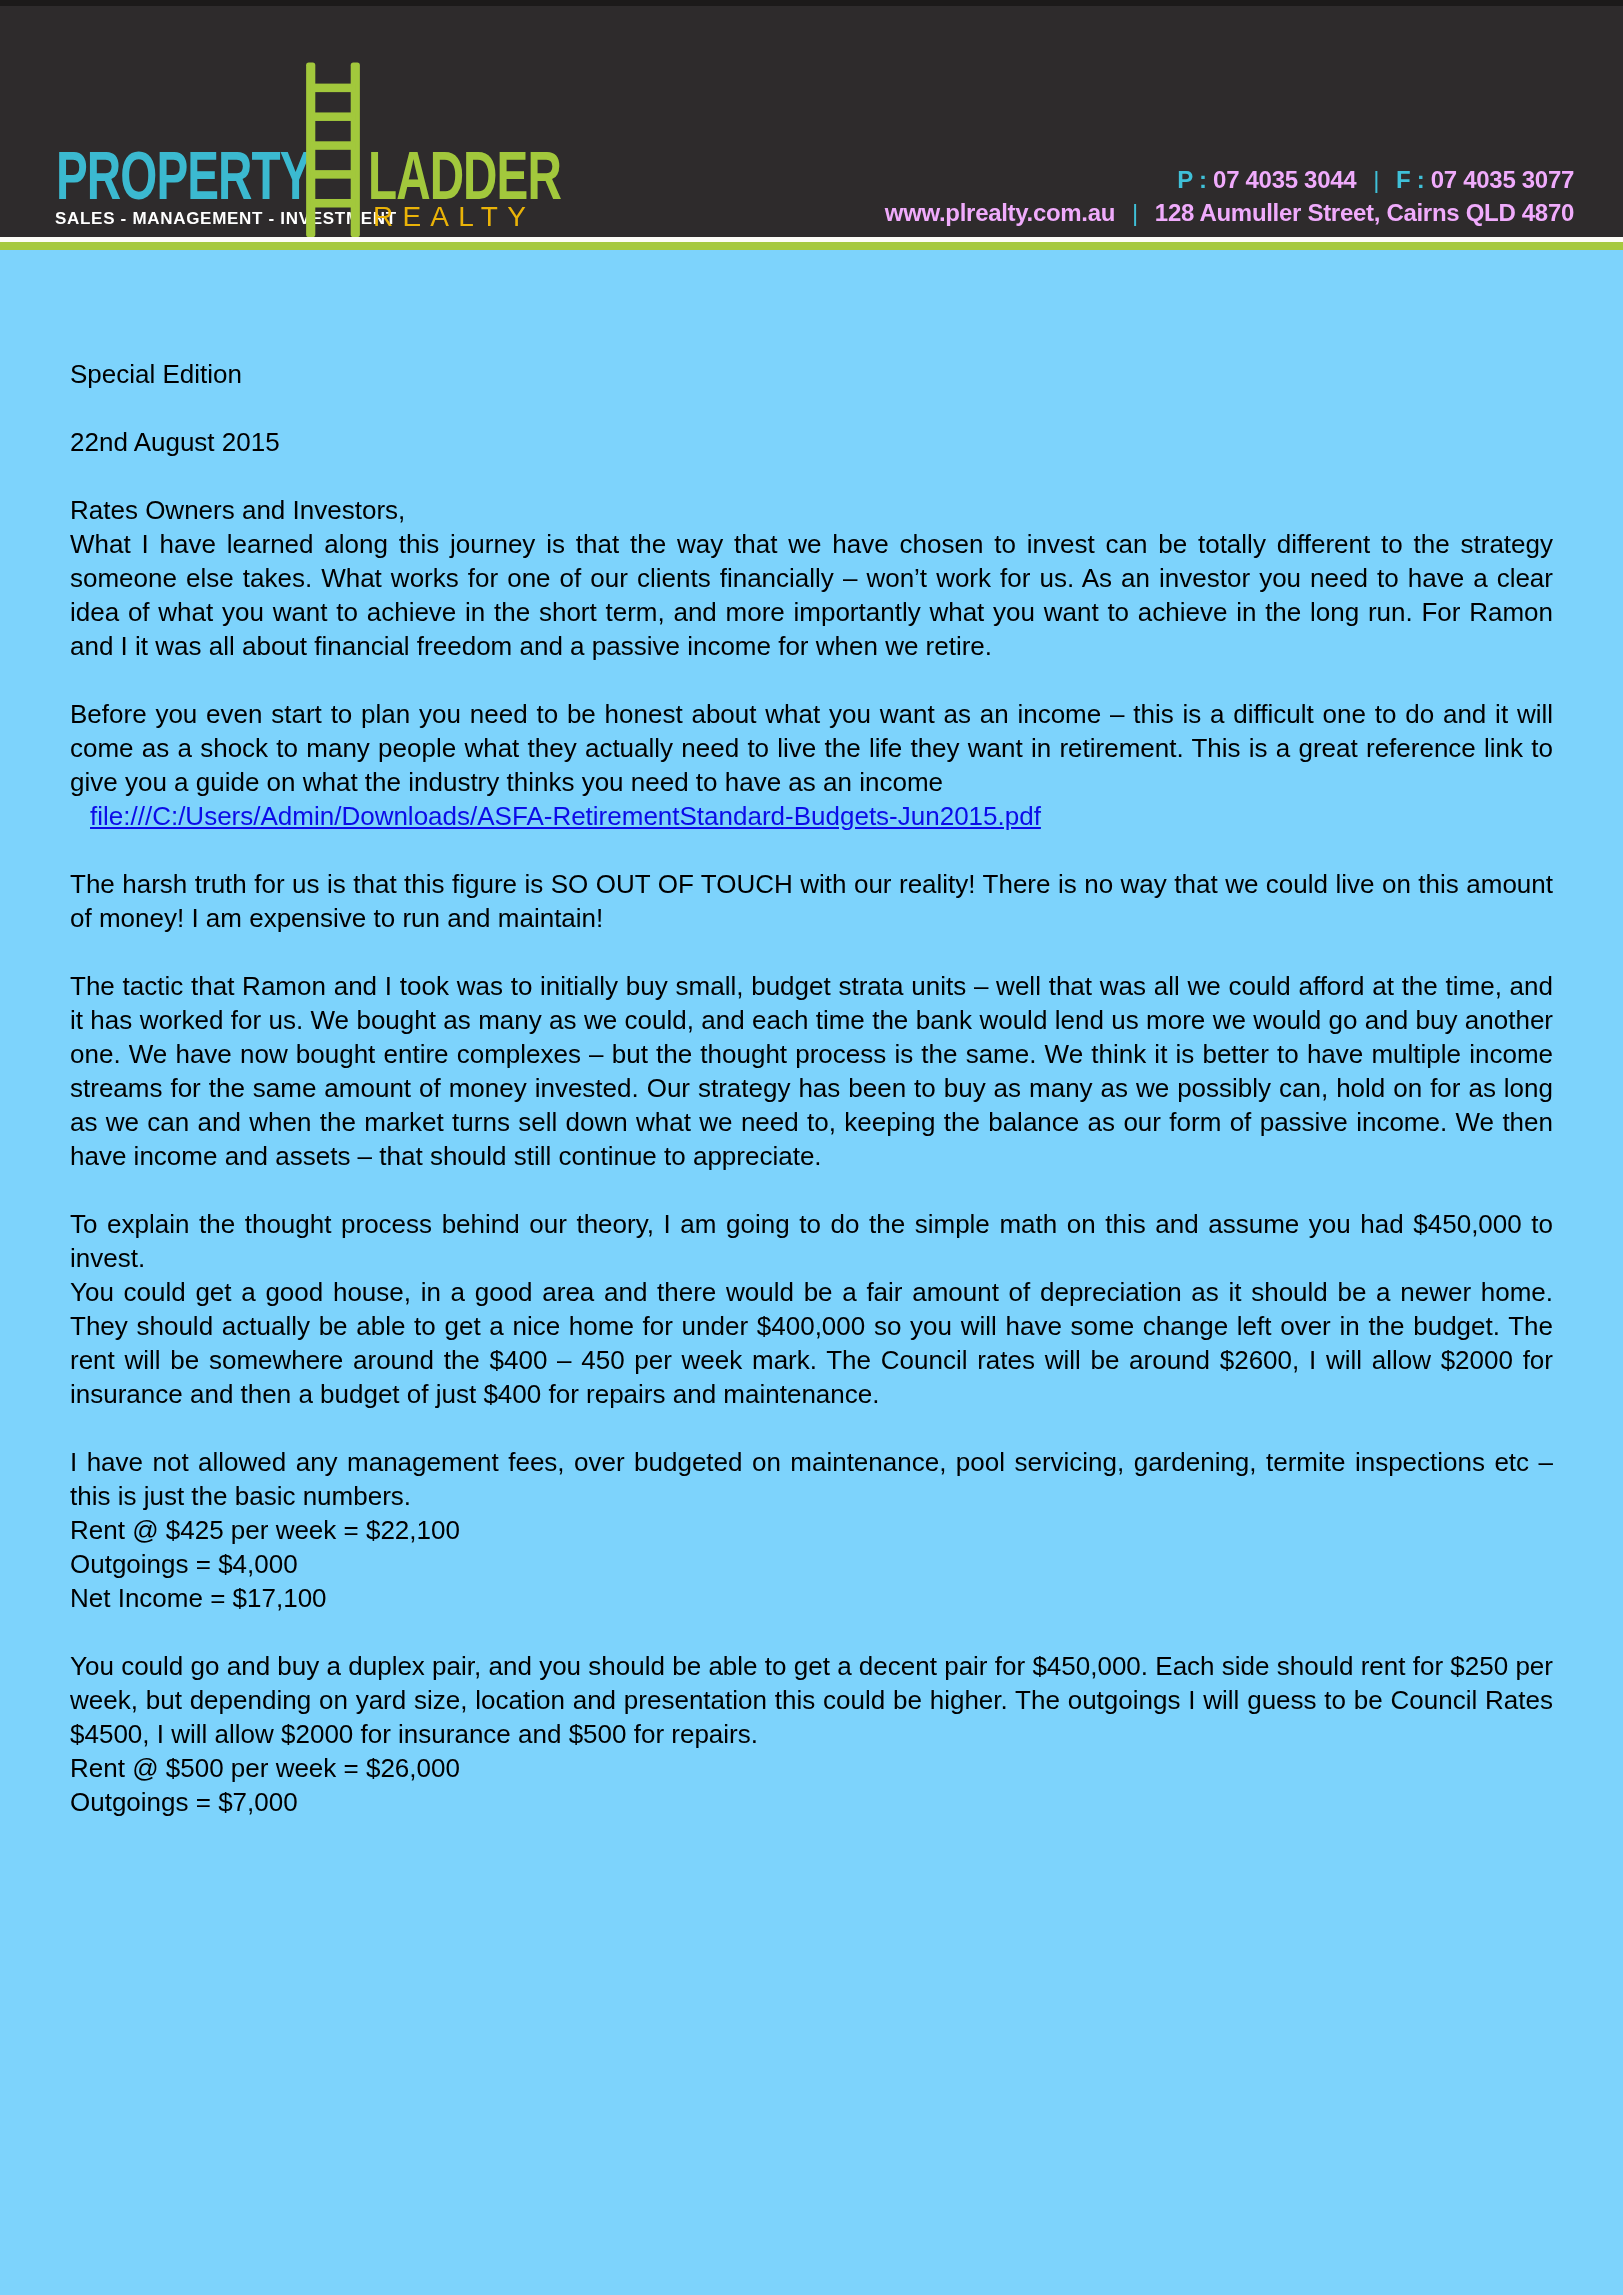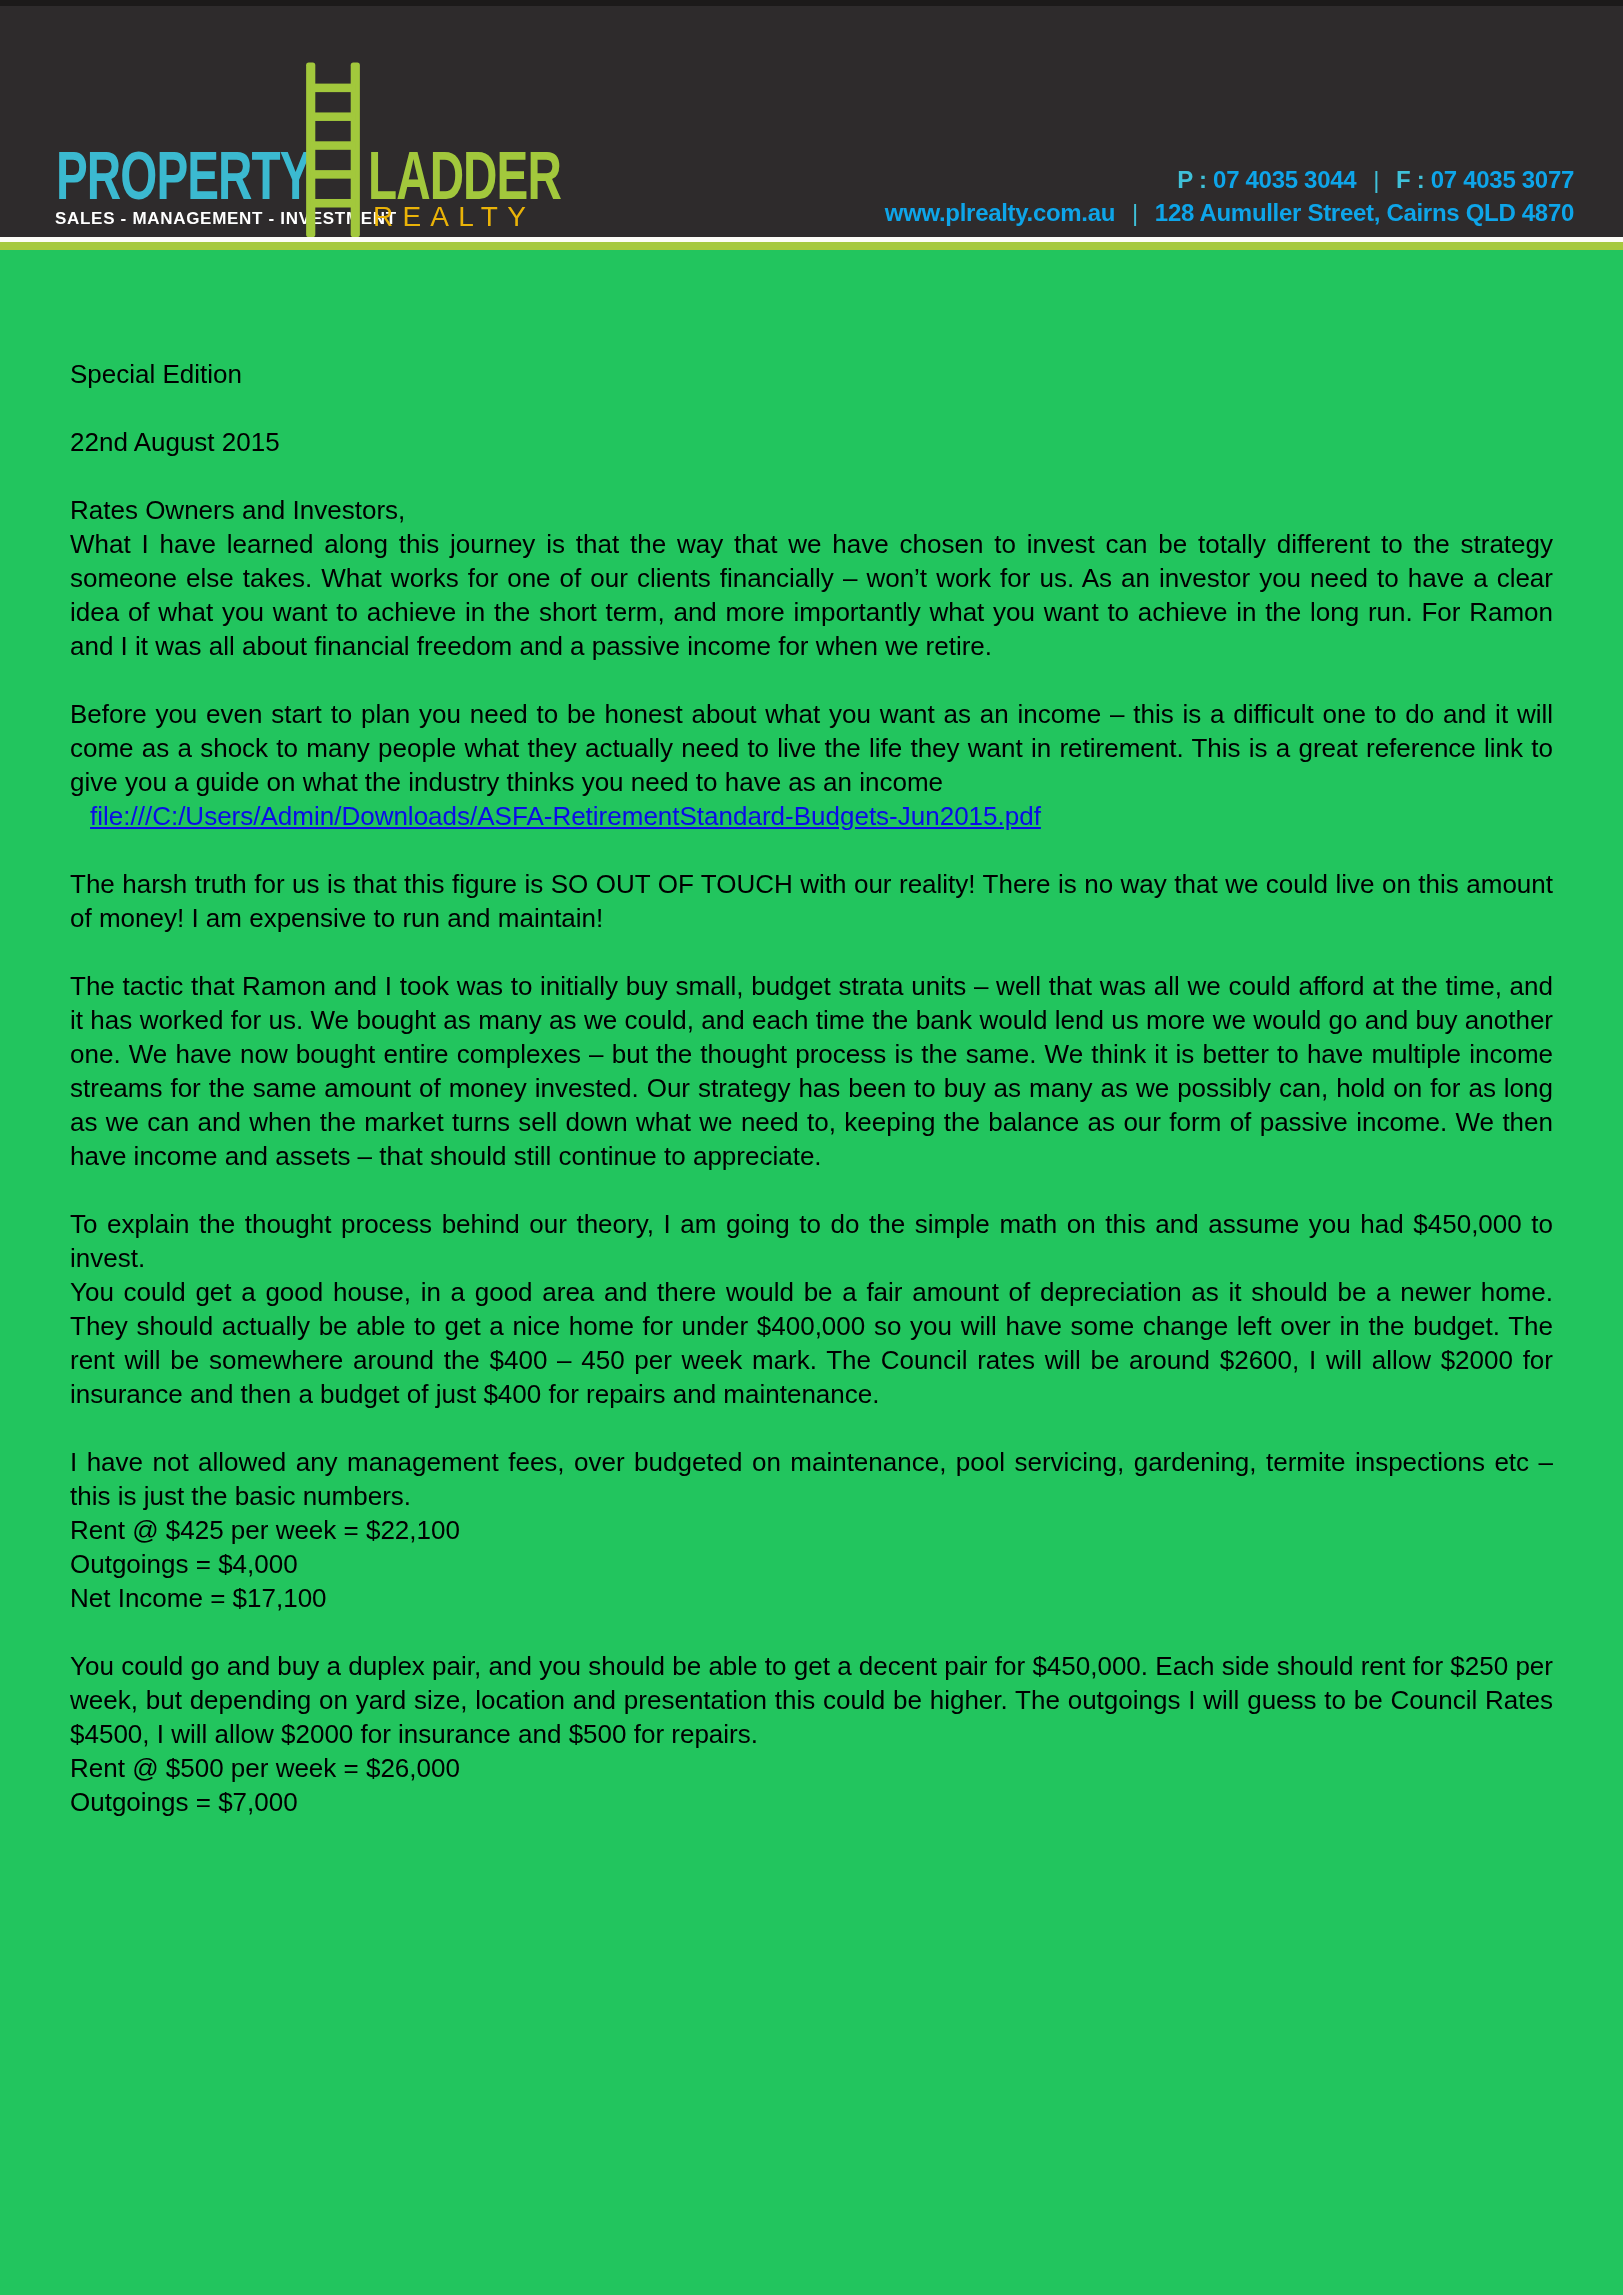--- a/index.html
+++ b/index.html
@@ -42,33 +42,33 @@
   .logo-realty {
     position:absolute; left:373px; top:195px;
     font-size:28px; font-weight:400; color:#eab308;
     letter-spacing:9.2px; white-space:nowrap;
   }
   .contact {
     position:absolute; right:49px; top:157px;
     text-align:right; font-size:24px; font-weight:700;
     letter-spacing:-0.3px; line-height:33px; white-space:nowrap;
   }
-  .c-green { color:#0ea5e9; }
+  .c-green { color:#f0abfc; }
   .c-cyan  { color:#3FC0D8; }
   .c-sep   { color:#3FC0D8; margin:0 10.5px; font-weight:400; }
 
   
   .sep-white { height:5.2px;  background:#FCFCF7; }
   .sep-green { height:7.9px; background:#A6C93F; }
 
   
   .letter-body {
     height:2045px;
     padding:107px 70px 0 70px;
-    background:#22c55e;
+    background:#7dd3fc;
     color:#000;
     font-size:26px; line-height:34px;
   }
   .b-just { text-align:justify; }
   .b-line { text-align:left; }
   .b-gap  { height:34px; }
   .b-link a { color:#0B0BE8; text-decoration:underline; word-break:break-all;margin-left:20px; }
 </style>
 </head>
 <body>

